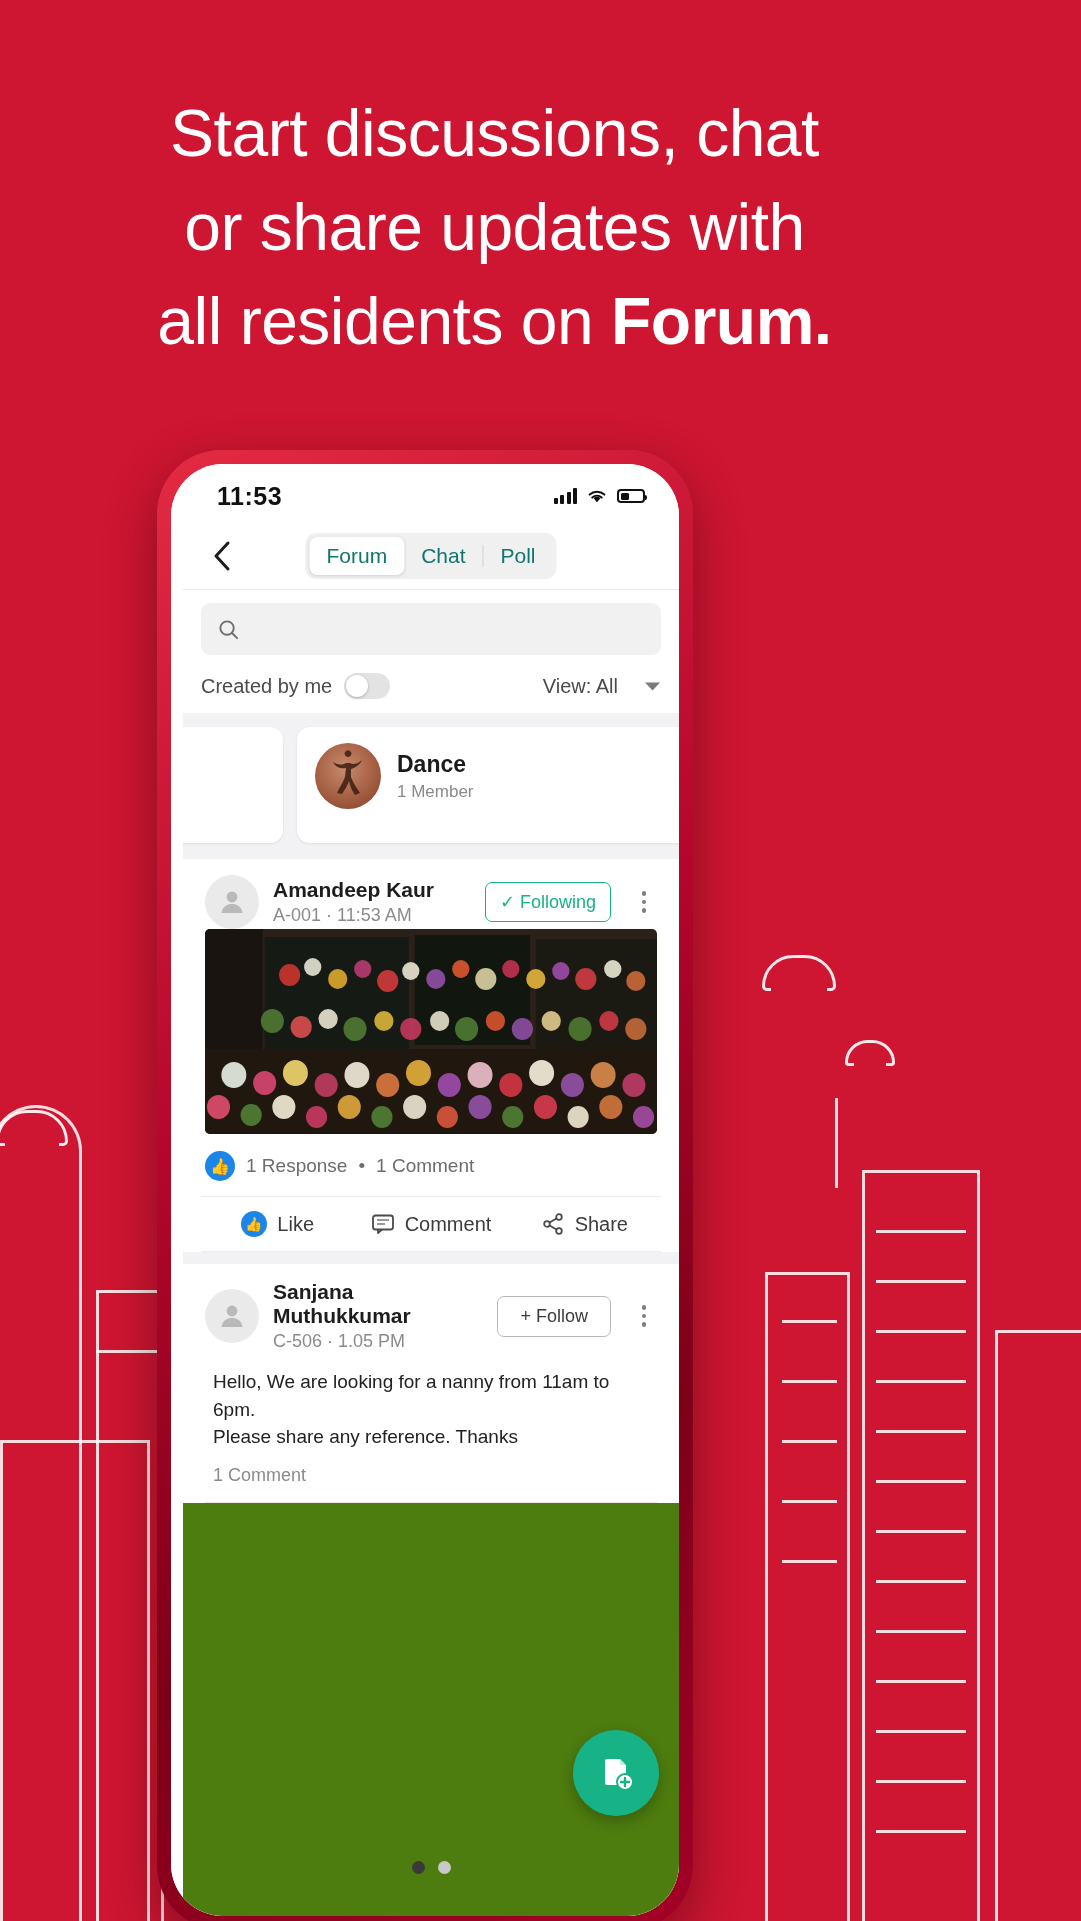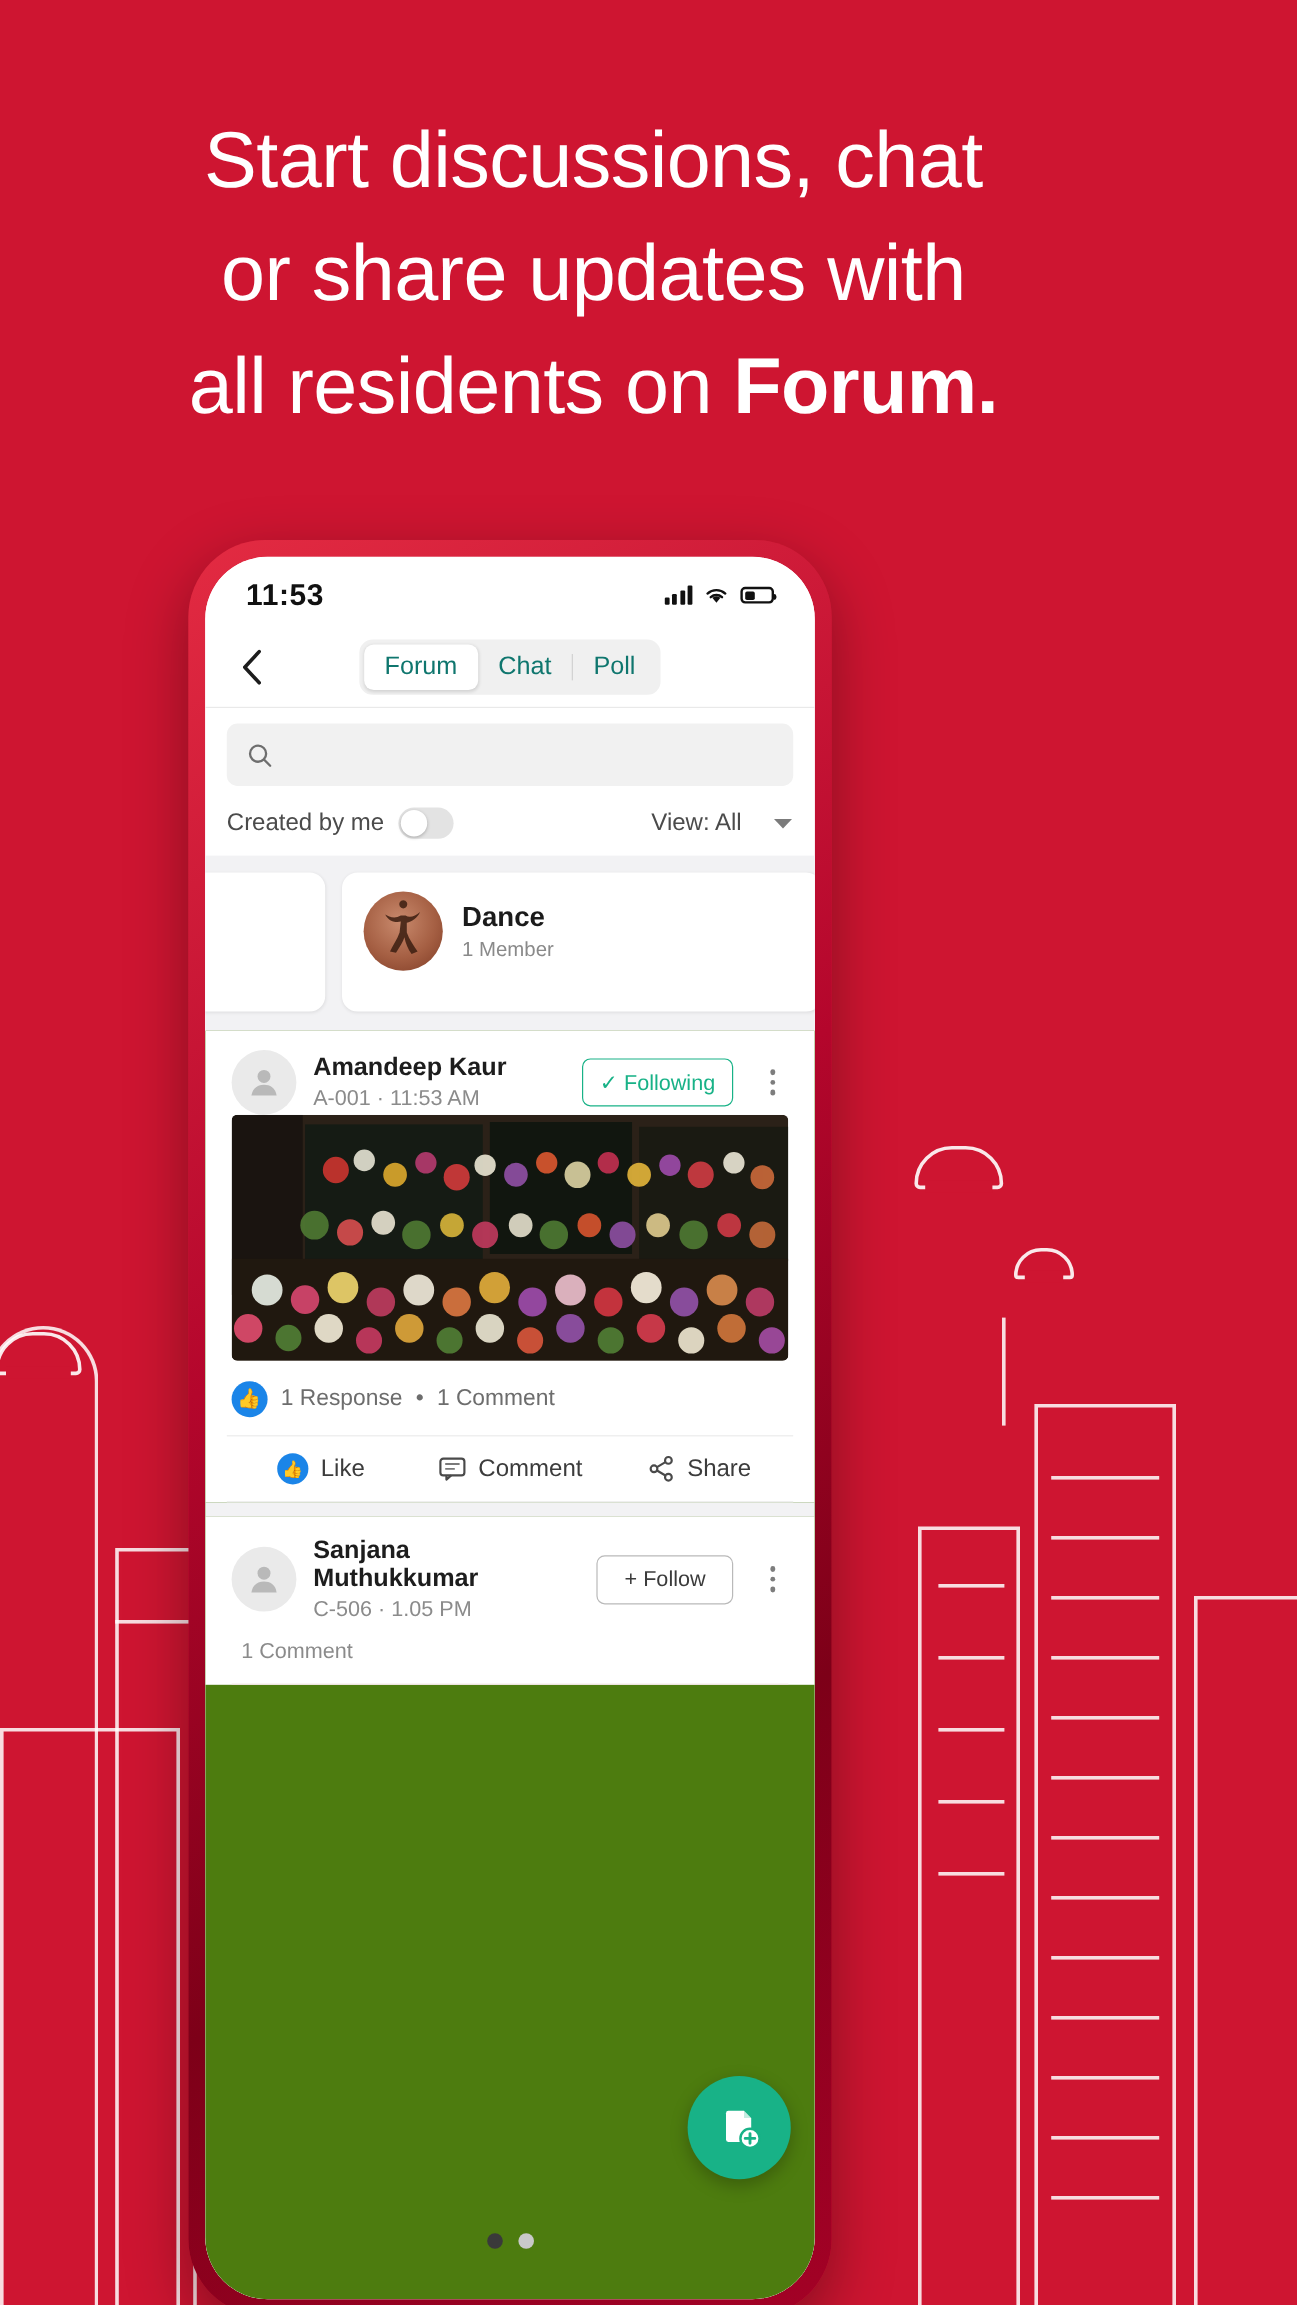--- a/index.html
+++ b/index.html
@@ -47,21 +47,21 @@
     padding:14px;
     box-shadow:0 18px 50px rgba(0,0,0,.35);
   }
   .phone-inner {
     width:100%; height:100%;
     border-radius:52px;
     background:#fff;
     overflow:hidden;
     position:relative;
   }
-  .screen { position:absolute; inset:0; background:#fff; display:flex; flex-direction:column; }
+  .screen { position:absolute; inset:0; background:#fff; display:flex; flex-direction:column;padding-left:12px; }
 
   
   .statusbar {
     height:58px; flex:none; display:flex; align-items:center;
     justify-content:space-between; padding:6px 34px 0 34px;
   }
   .clock { font-size:25px; font-weight:700; color:#111; letter-spacing:.5px; }
   .sys-icons { display:flex; align-items:center; gap:9px; }
   .signal { display:flex; align-items:flex-end; gap:2.5px; height:16px; }
   .signal i { width:4px; background:#111; border-radius:1px; display:block; }
@@ -476,20 +476,24 @@
           <div class="pname">Sanjana Muthukkumar</div>
           <div class="psub">C-506 · 1.05 PM</div>
         </div>
         <div class="follow-btn plain">+ Follow</div>
         <div class="dots">
                 <i></i>
                 <i></i>
                 <i></i>
               </div>
       </div>
+      <div class="ptext">
+        <div>Hello, We are looking for a nanny from 11am to 6pm.</div>
+        <div>Please share any reference. Thanks</div>
+      </div>
       <div class="cmt-count">1 Comment</div>
       <div class="divider" style="margin-left:0;margin-right:0;"></div>
     </div>
 
     <div class="pagedots">
       <i class="on"></i>
       <i></i>
     </div>
 
     <div class="fab">

